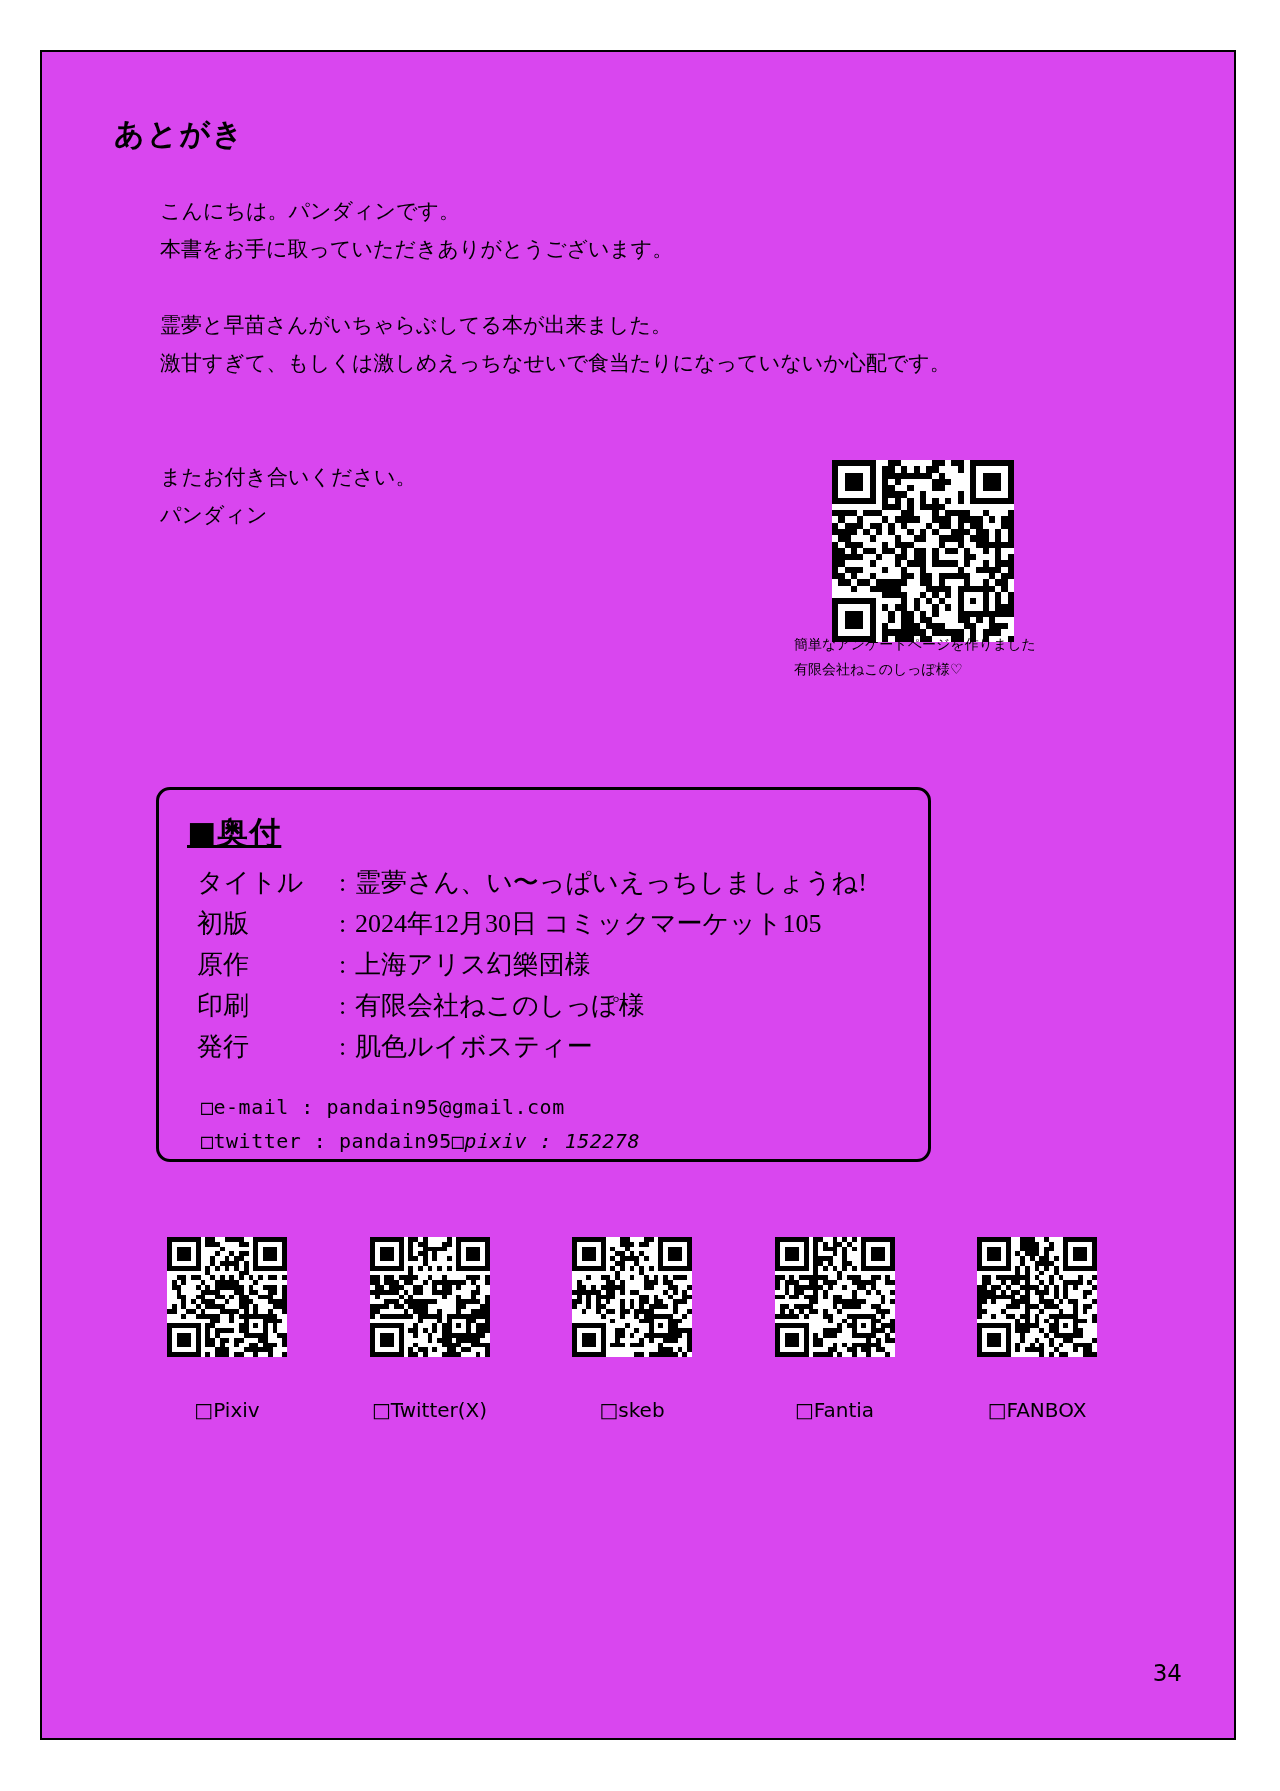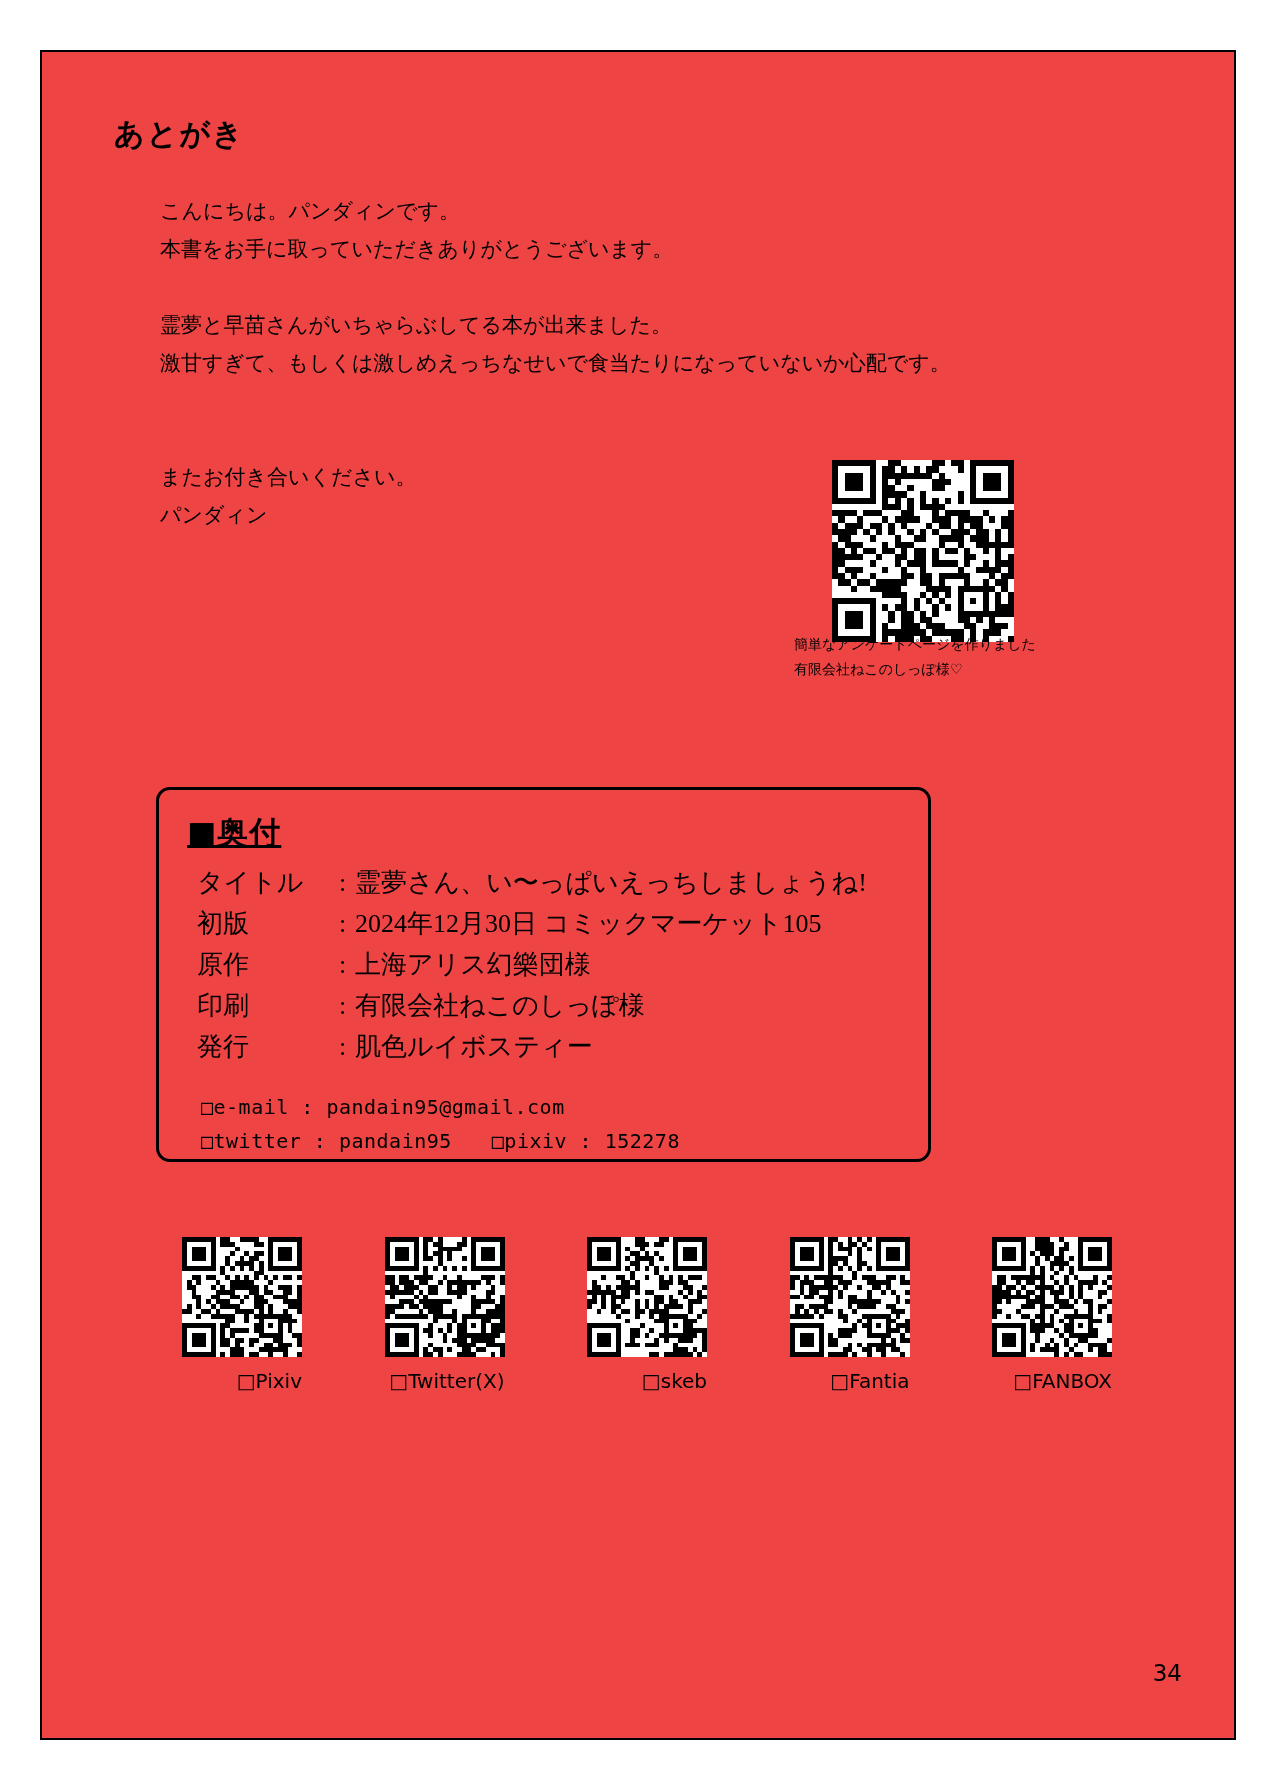--- a/index.html
+++ b/index.html
@@ -18,21 +18,21 @@
 
   
   .page-frame {
     position: absolute;
     left: 40px;
     top: 50px;
     width: 1196px;
     height: 1690px;
     border: 2px solid #000;
     box-sizing: border-box;
-    background: #ef4444;
+    background: #d946ef;
   }
 
   
   .afterword-title {
     position: absolute;
     left: 72px;
     top: 62px;
     font-size: 30px;
     font-weight: bold;
     letter-spacing: 2px;
@@ -127,37 +127,38 @@
   .colophon-contacts {
     position: absolute;
     left: 42px;
     top: 300px;
     font-size: 20px;
     line-height: 34px;
     font-family: "DejaVu Sans Mono", "Liberation Mono", monospace;
     letter-spacing: 0.5px;
   }
   .colophon-contacts .row2 span.pix {
-    margin-left: 40px;
+    font-style: italic;
   }
 
   
   .socials {
     position: absolute;
     left: 110px;
     top: 1185px;
     width: 960px;
     display: flex;
     justify-content: space-between;
   }
   .social {
     width: 150px;
     display: flex;
     flex-direction: column;
-    align-items: flex-end;
+    align-items: center;
+    gap: 29px;
   }
   .social .qr {
     width: 120px;
     height: 120px;
   }
   .social .cap {
     margin-top: 12px;
     font-size: 20px;
     font-family: "DejaVu Sans", "Liberation Sans", sans-serif;
     white-space: nowrap;

